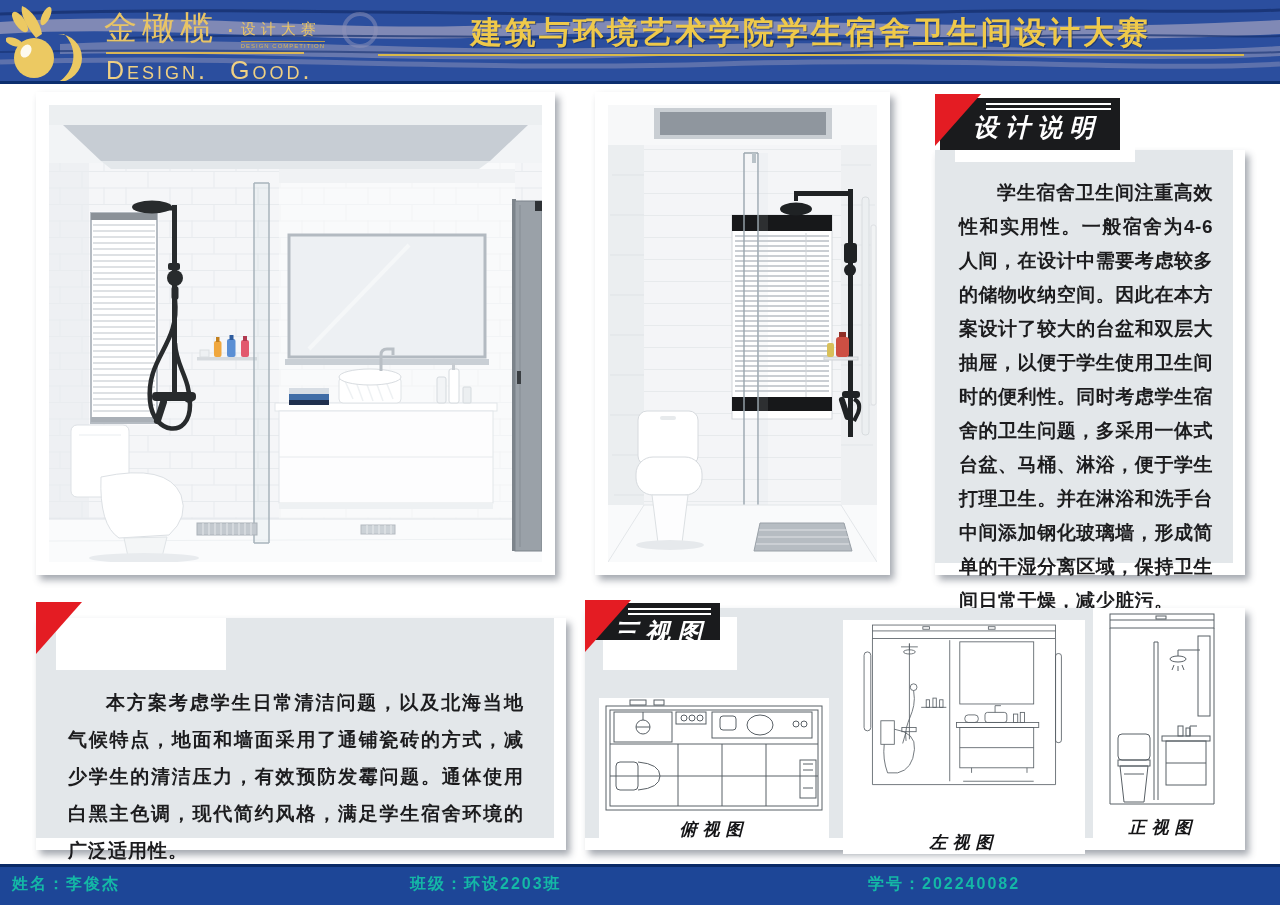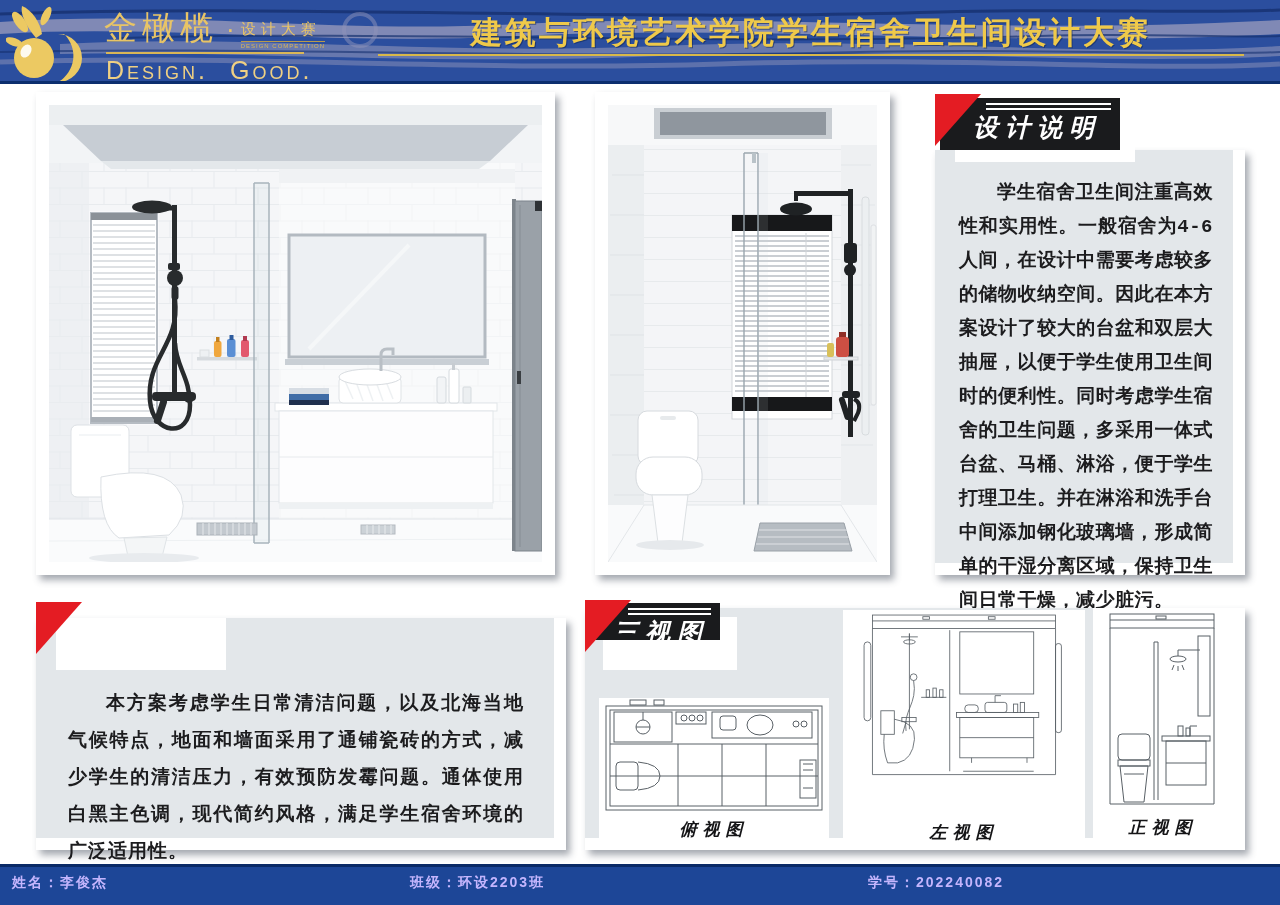--- a/index.html
+++ b/index.html
@@ -35,21 +35,21 @@
   .body-text { color:#1c1c1e; font-weight:bold; text-align:justify; text-indent:2em; }
   #p-desc  .body-text { padding:26px 20px 0 24px; font-size:19px; line-height:34px; letter-spacing:.5px; }
   #p-expr  .body-text { padding:66px 30px 0 32px; font-size:19px; line-height:37px; letter-spacing:1px;font-family:Liberation Serif, serif; }
 
   .view-card { position:absolute; background:#ffffff; display:flex; flex-direction:column; align-items:center; }
   .view-card svg { display:block; }
   .view-label { font-size:17px; font-weight:bold; font-style:italic; color:#151517; letter-spacing:6px; margin-top:2px; }
 
   
   .ftr { position:absolute; left:0; top:864px; width:1280px; height:41px; background:#1d4697; border-top:3px solid #0a2a66; }
-  .ftr span { position:absolute; top:7px; color:#c4b5fd; font-size:14px; font-weight:bold; letter-spacing:2px; }
+  .ftr span { position:absolute; top:7px; color:#14b8a6; font-size:16px; font-weight:bold; letter-spacing:2px; }
   .ftr .f-name { left:12px; }
   .ftr .f-class { left:410px; }
   .ftr .f-id { left:868px; }
 </style>
 </head>
 <body>
 
 <div class="page">
 
   <header class="hdr">
@@ -273,21 +273,21 @@
         <ellipse cx="62" cy="440" rx="34" ry="5" fill="#e6e9ec"></ellipse>
       </g>
       <g>
         <polygon points="152,418 236,418 244,446 146,446" fill="#b6bcc2" stroke="#9aa1a8"></polygon>
         <path d="M151,425 h88 M150,432 h91 M148,439 h93" stroke="#dfe2e5" stroke-width="1.2"></path>
       </g>
     </svg>
   </section>
 
   <section id="p-desc" style="position:absolute; left:935px; top:92px; width:310px; height:483px;">
-    <div class="panel-body" style="left:0; top:58px; width:310px; height:425px;font-family:Liberation Mono, monospace;">
+    <div class="panel-body" style="left:0; top:58px; width:310px; height:425px;">
       <p class="body-text">学生宿舍卫生间注重高效性和实用性。一般宿舍为4-6人间，在设计中需要考虑较多的储物收纳空间。因此在本方案设计了较大的台盆和双层大抽屉，以便于学生使用卫生间时的便利性。同时考虑学生宿舍的卫生问题，多采用一体式台盆、马桶、淋浴，便于学生打理卫生。并在淋浴和洗手台中间添加钢化玻璃墙，形成简单的干湿分离区域，保持卫生间日常干燥，减少脏污。</p>
     </div>
     <div class="tbox-backing" style="left:20px; top:18px; width:180px; height:52px;"></div>
     <div class="tbox-black" style="left:5px; top:6px; width:180px; height:52px;">
       <div class="tbox-dbl"></div>
       <span class="tbox-label">设计说明</span>
     </div>
     <div class="tbox-red" style="left:0; top:2px; width:46px; height:52px;"></div>
   </section>
 
@@ -325,21 +325,21 @@
             <circle cx="204" cy="26" r="3"></circle>
           <rect x="16" y="64" width="22" height="28" rx="4"></rect>
           <path d="M38,64 Q60,66 60,78 Q60,90 38,92"></path>
           <rect x="200" y="62" width="16" height="38"></rect>
           <path d="M203,66 h10 M203,72 h10 M203,90 h10"></path>
         </g>
       </svg>
       <span class="view-label">俯视图</span>
     </div>
 
-    <div class="view-card" style="left:258px; top:8px; width:242px; height:234px;gap:36px;">
+    <div class="view-card" style="left:258px; top:18px; width:242px; height:234px;gap:36px;">
       <svg width="242" height="206" viewBox="0 0 242 206">
         <g stroke="#596066" fill="none" stroke-width="1">
           <rect x="12" y="6" width="218" height="16"></rect>
           <line x1="12" y1="13" x2="230" y2="13"></line>
           <rect x="72" y="8" width="8" height="3"></rect>
             <rect x="150" y="8" width="8" height="3"></rect>
           <path d="M12,22 V196 M230,22 V196 M12,196 H230"></path>
           <rect x="2" y="38" width="8" height="94" rx="4"></rect>
           <rect x="230" y="40" width="7" height="106" rx="3"></rect>
           <path d="M56,28 V142"></path>

